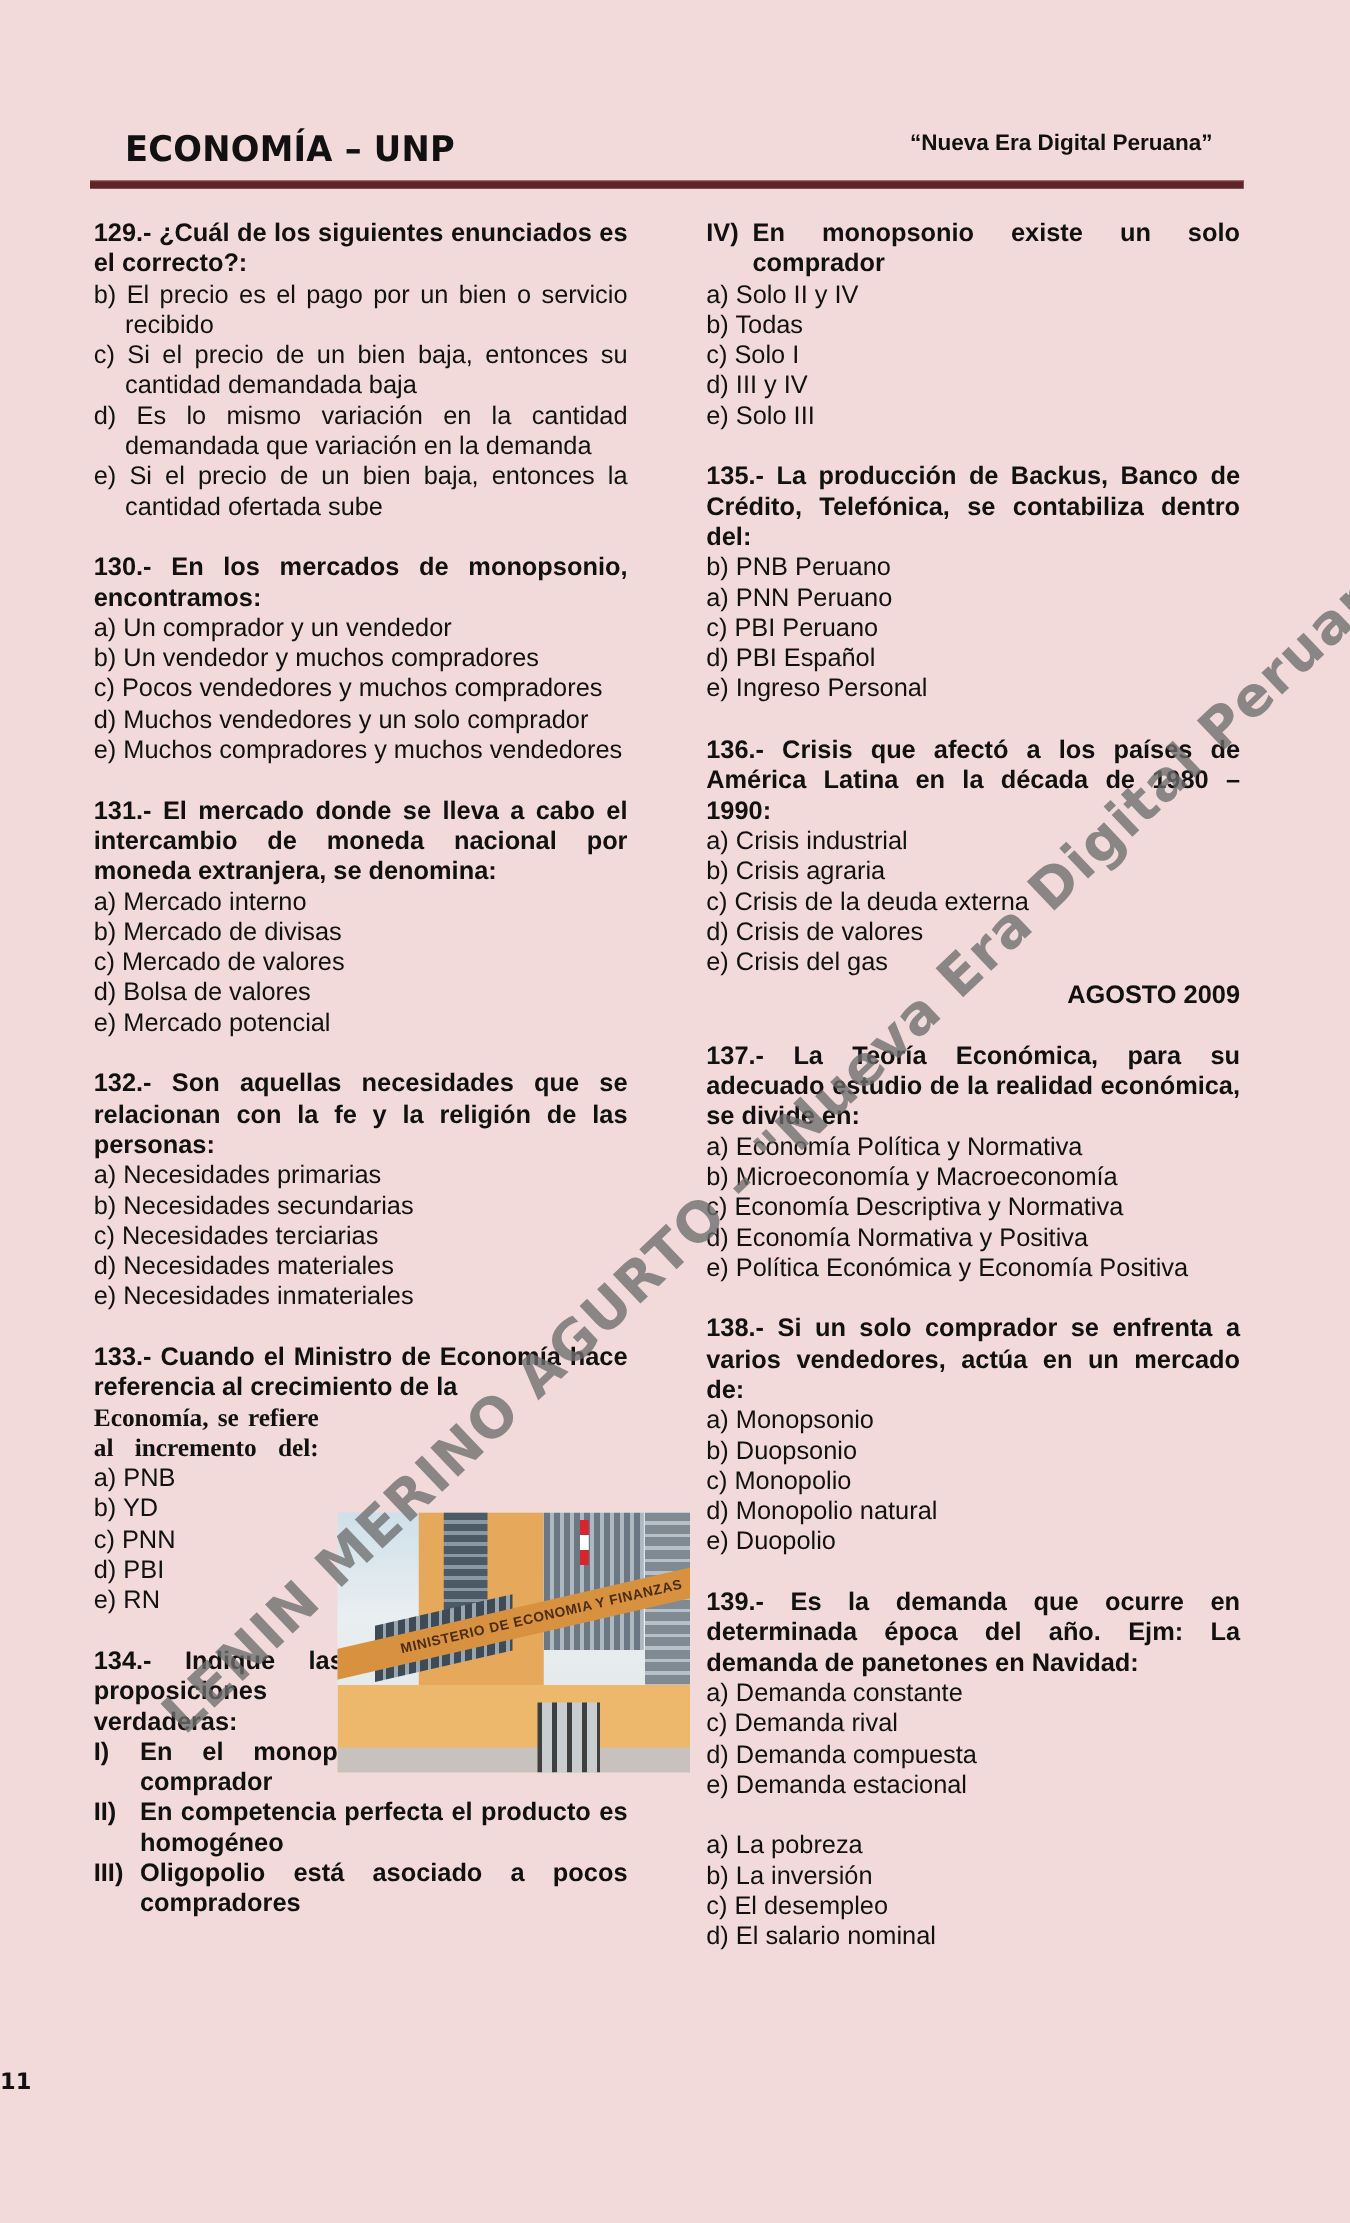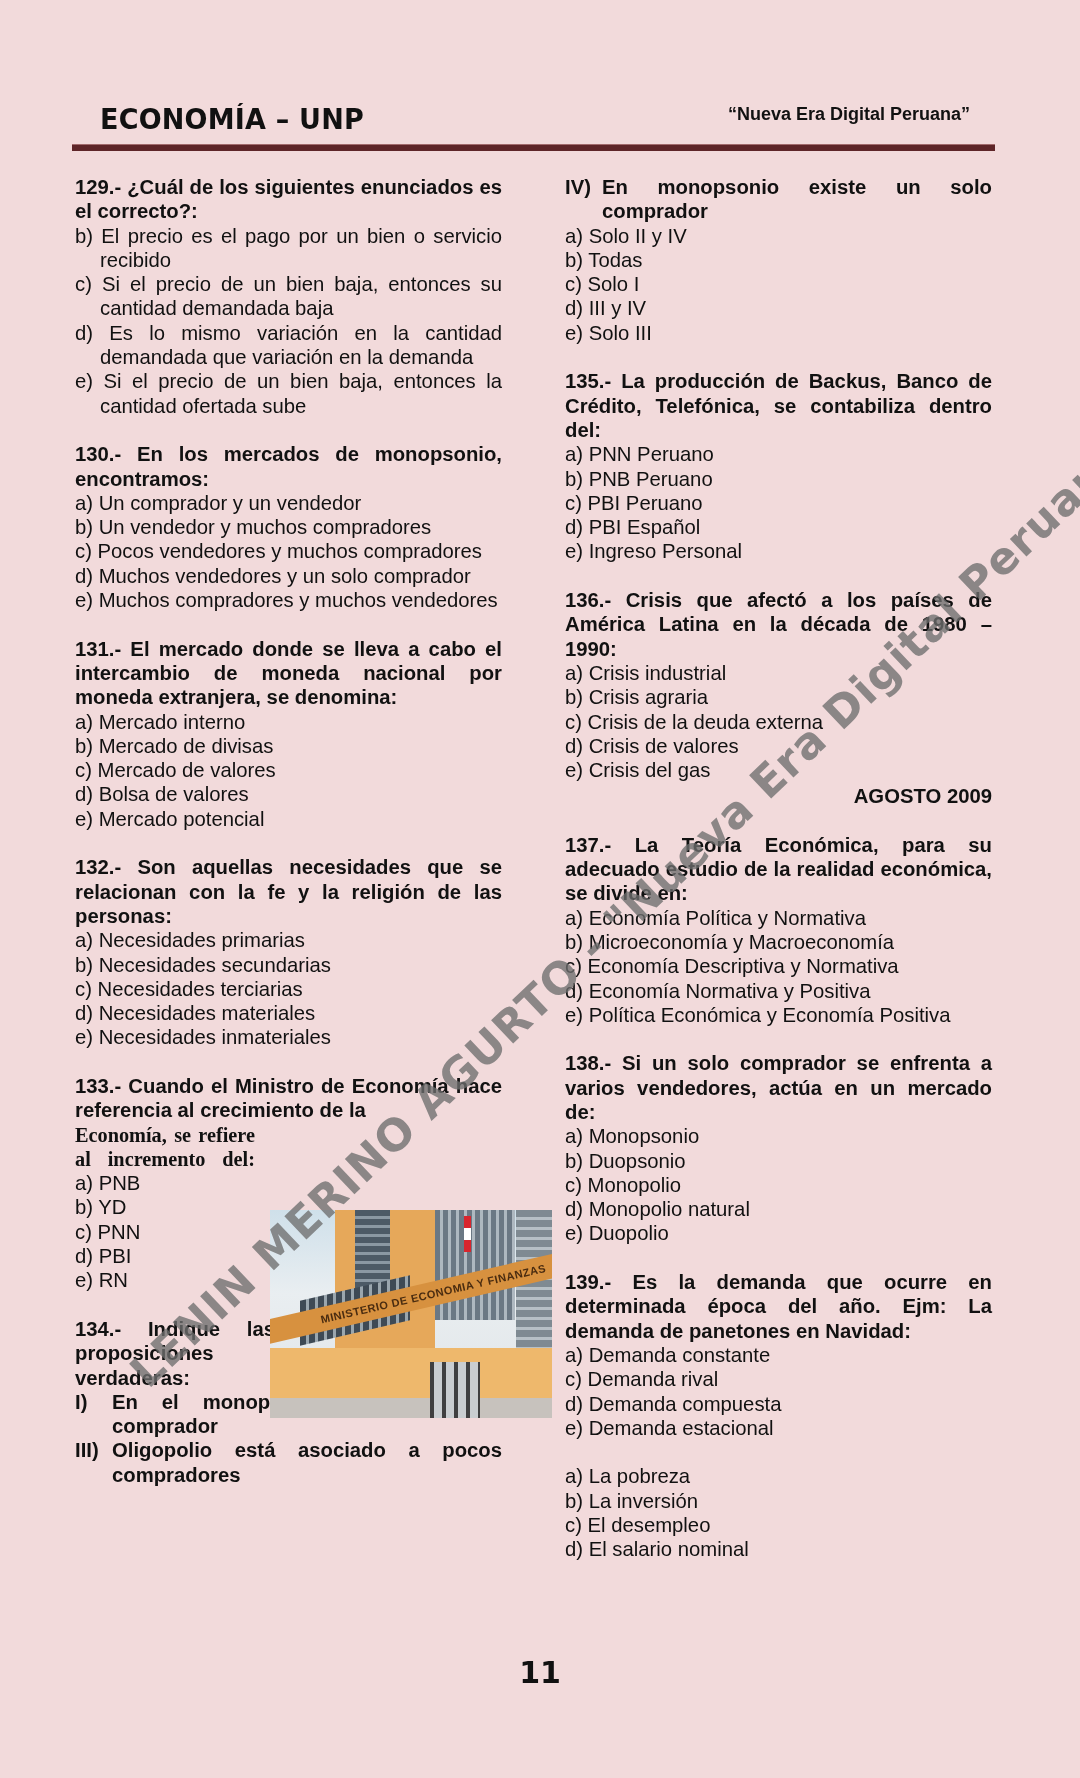--- a/index.html
+++ b/index.html
@@ -80,22 +80,22 @@
     background: #eeb86c;
   }
   .photo .base-bottom {
     position: absolute; left: 0; top: 188px; width: 282px; height: 20px; background: #c7c2bd;
   }
   .photo .door {
     position: absolute; left: 160px; top: 152px; width: 50px; height: 56px;
     background: repeating-linear-gradient(90deg, #3f3f40 0 4px, #c9cdd0 4px 12px);
   }
   .page-num {
-    position: absolute; left: 0; width: 1080px; top: 1655px; text-align: center;
-    font-family: "DejaVu Sans", sans-serif; font-weight: bold; font-size: 30px;
+    position: absolute; left: 0; width: 1080px; top: 1655px; 
+    font-family: "DejaVu Sans", sans-serif; font-weight: bold; font-size: 18px;
   }
   .watermark {
     position: absolute; left: 120px; top: 1360px;
     transform-origin: left top; transform: rotate(-43.5deg);
     font-family: "DejaVu Sans", sans-serif; font-weight: bold; font-size: 44px;
     color: rgba(110,110,110,0.78); white-space: nowrap; pointer-events: none;
     letter-spacing: 1px;
   }
 </style>
 </head>
@@ -150,20 +150,21 @@
     <div class="opt">a) PNB</div>
     <div class="opt">b) YD</div>
     <div class="opt">c) PNN</div>
     <div class="opt">d) PBI</div>
     <div class="opt">e) RN</div>
   </div>
 
   <div class="q" style="margin-bottom:0;">
     <div class="stem" style="width:200px;">134.-  Indique las proposiciones verdaderas:</div>
     <div class="prop"><span class="num">I)</span><span>En el monopolio existe un solo comprador</span></div>
+    <div class="prop"><span class="num">II)</span><span>En competencia perfecta el producto es homogéneo</span></div>
     <div class="prop"><span class="num">III)</span><span>Oligopolio está asociado a pocos compradores</span></div>
   </div>
 </div>
 
 <div class="photo">
   <div class="tower"></div>
   <div class="tower-win"></div>
   <div class="glass"></div>
   <div class="flag"></div>
   <div class="right-bldg"></div>
@@ -180,22 +181,22 @@
     <div class="prop"><span class="num">IV)</span><span>En monopsonio existe un solo comprador</span></div>
     <div class="opt">a) Solo II y IV</div>
     <div class="opt">b) Todas</div>
     <div class="opt">c) Solo I</div>
     <div class="opt">d) III y IV</div>
     <div class="opt">e) Solo III</div>
   </div>
 
   <div class="q">
     <div class="stem">135.-  La producción de Backus, Banco de Crédito, Telefónica, se contabiliza dentro del:</div>
+    <div class="opt">b) PNB Peruano</div>
     <div class="opt">a) PNN Peruano</div>
-    <div class="opt">b) PNB Peruano</div>
     <div class="opt">c) PBI Peruano</div>
     <div class="opt">d) PBI Español</div>
     <div class="opt">e) Ingreso Personal</div>
   </div>
 
   <div>
     <div class="stem">136.-  Crisis que afectó a los países de América Latina en la década de 1980 – 1990:</div>
     <div class="opt">a) Crisis industrial</div>
     <div class="opt">b) Crisis agraria</div>
     <div class="opt">c) Crisis de la deuda externa</div>

